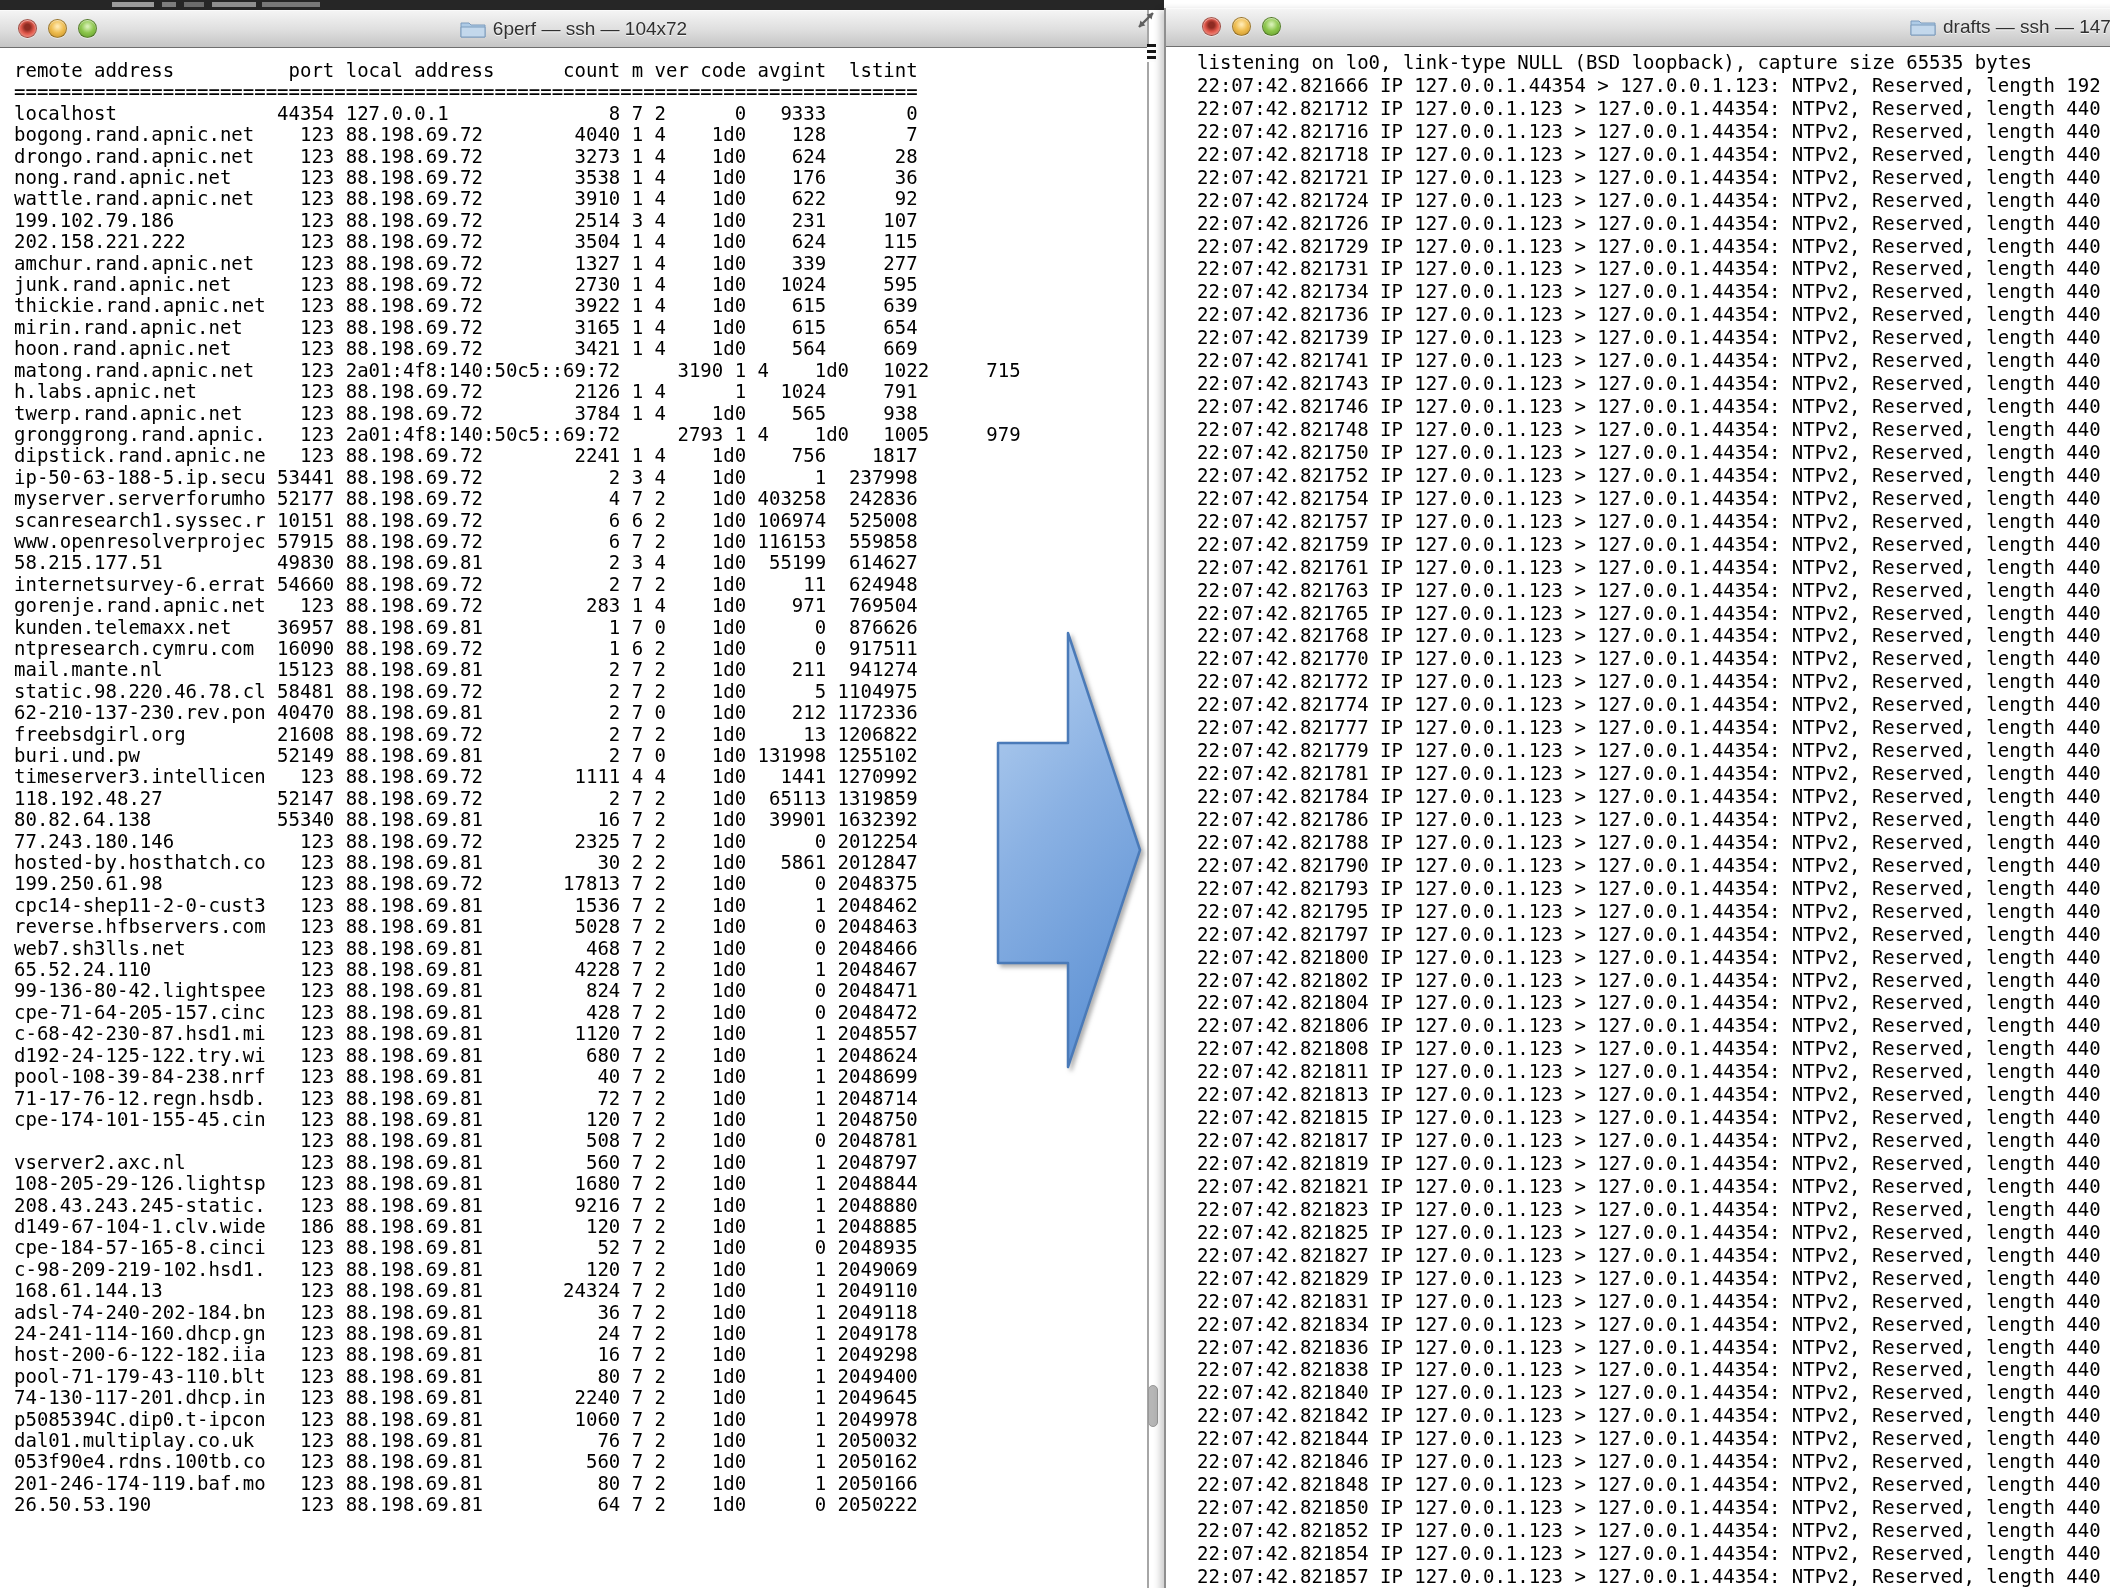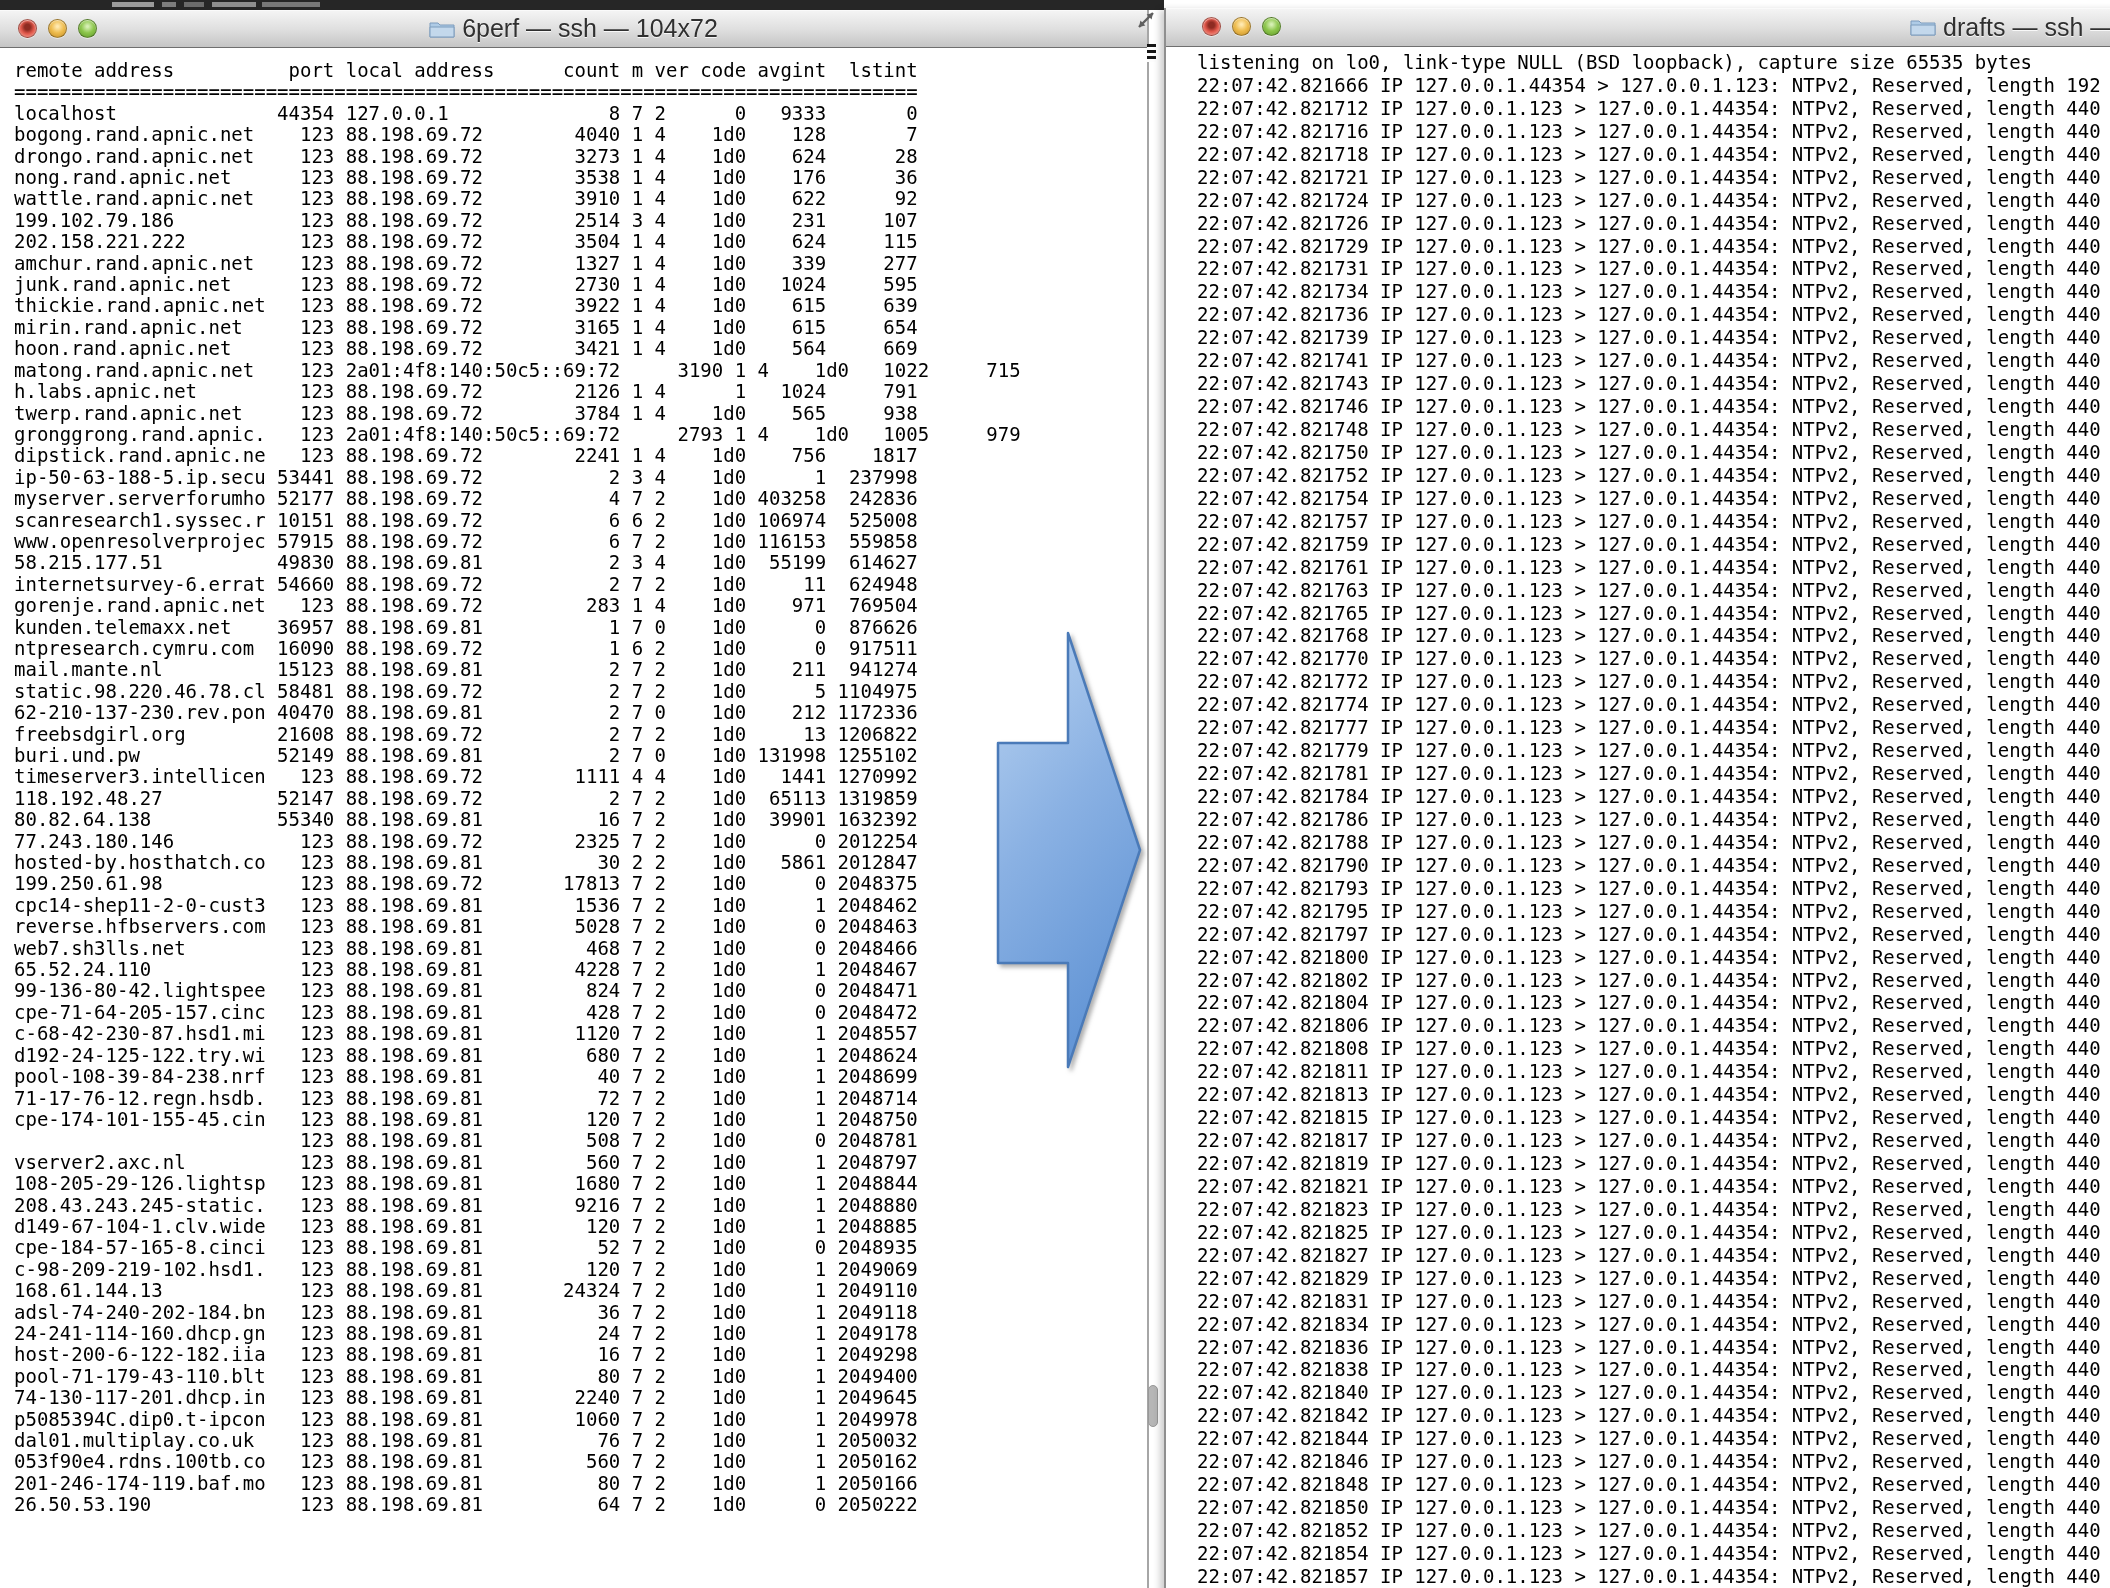--- a/index.html
+++ b/index.html
@@ -26,21 +26,21 @@
          box-shadow:inset 0 1px 1px rgba(255,255,255,.55), 0 1px 0 rgba(255,255,255,.5)}
   .light.red{background:radial-gradient(circle at 50% 42%, #8e2b22 0 22%, #e0574a 50%, #ef8d80 78%, #b5362b 100%)}
   .light.yellow{background:radial-gradient(circle at 50% 38%, #ffe9b0 6%, #eebc4e 48%, #c8922a 95%)}
   .light.green{background:radial-gradient(circle at 50% 38%, #d6efb4 6%, #8cc64b 48%, #649d2c 95%)}
   .l1{left:18px}.l2{left:48px}.l3{left:78px}
   .win-right .l1{left:36px}.win-right .l2{left:66px}.win-right .l3{left:96px}
 
   .title-wrap{position:absolute;top:0;height:100%;display:flex;align-items:center;gap:7px}
   .title-wrap.center{left:0;right:0;justify-content:center}
   .title-wrap.right-pos{left:744px}
-  .win-title{font-size:25px;color:#303030;text-shadow:0 1px 0 rgba(255,255,255,.8);white-space:nowrap}
+  .win-title{font-size:19px;color:#303030;text-shadow:0 1px 0 rgba(255,255,255,.8);white-space:nowrap}
 
   .folder-icon{width:26px;height:20px;flex:0 0 auto}
 
   .term-content{position:absolute;left:0;right:0;bottom:0;font-family:"DejaVu Sans Mono",monospace;
                 font-size:19px;color:#000;overflow:hidden}
   .win-left .term-content{top:37px;padding:13px 0 0 14px;line-height:21.4px}
   .win-right .term-content{top:38px;padding:5px 0 0 31px;line-height:22.94px}
   .term-line{white-space:pre}
 
   
@@ -126,21 +126,21 @@
         <div class="term-line">cpe-71-64-205-157.cinc   123 88.198.69.81         428 7 2    1d0      0 2048472</div>
         <div class="term-line">c-68-42-230-87.hsd1.mi   123 88.198.69.81        1120 7 2    1d0      1 2048557</div>
         <div class="term-line">d192-24-125-122.try.wi   123 88.198.69.81         680 7 2    1d0      1 2048624</div>
         <div class="term-line">pool-108-39-84-238.nrf   123 88.198.69.81          40 7 2    1d0      1 2048699</div>
         <div class="term-line">71-17-76-12.regn.hsdb.   123 88.198.69.81          72 7 2    1d0      1 2048714</div>
         <div class="term-line">cpe-174-101-155-45.cin   123 88.198.69.81         120 7 2    1d0      1 2048750</div>
         <div class="term-line">                         123 88.198.69.81         508 7 2    1d0      0 2048781</div>
         <div class="term-line">vserver2.axc.nl          123 88.198.69.81         560 7 2    1d0      1 2048797</div>
         <div class="term-line">108-205-29-126.lightsp   123 88.198.69.81        1680 7 2    1d0      1 2048844</div>
         <div class="term-line">208.43.243.245-static.   123 88.198.69.81        9216 7 2    1d0      1 2048880</div>
-        <div class="term-line">d149-67-104-1.clv.wide   123 88.198.69.81         120 7 2    1d0      1 2048885</div>
+        <div class="term-line">d149-67-104-1.clv.wide   186 88.198.69.81         120 7 2    1d0      1 2048885</div>
         <div class="term-line">cpe-184-57-165-8.cinci   123 88.198.69.81          52 7 2    1d0      0 2048935</div>
         <div class="term-line">c-98-209-219-102.hsd1.   123 88.198.69.81         120 7 2    1d0      1 2049069</div>
         <div class="term-line">168.61.144.13            123 88.198.69.81       24324 7 2    1d0      1 2049110</div>
         <div class="term-line">adsl-74-240-202-184.bn   123 88.198.69.81          36 7 2    1d0      1 2049118</div>
         <div class="term-line">24-241-114-160.dhcp.gn   123 88.198.69.81          24 7 2    1d0      1 2049178</div>
         <div class="term-line">host-200-6-122-182.iia   123 88.198.69.81          16 7 2    1d0      1 2049298</div>
         <div class="term-line">pool-71-179-43-110.blt   123 88.198.69.81          80 7 2    1d0      1 2049400</div>
         <div class="term-line">74-130-117-201.dhcp.in   123 88.198.69.81        2240 7 2    1d0      1 2049645</div>
         <div class="term-line">p5085394C.dip0.t-ipcon   123 88.198.69.81        1060 7 2    1d0      1 2049978</div>
         <div class="term-line">dal01.multiplay.co.uk    123 88.198.69.81          76 7 2    1d0      1 2050032</div>

